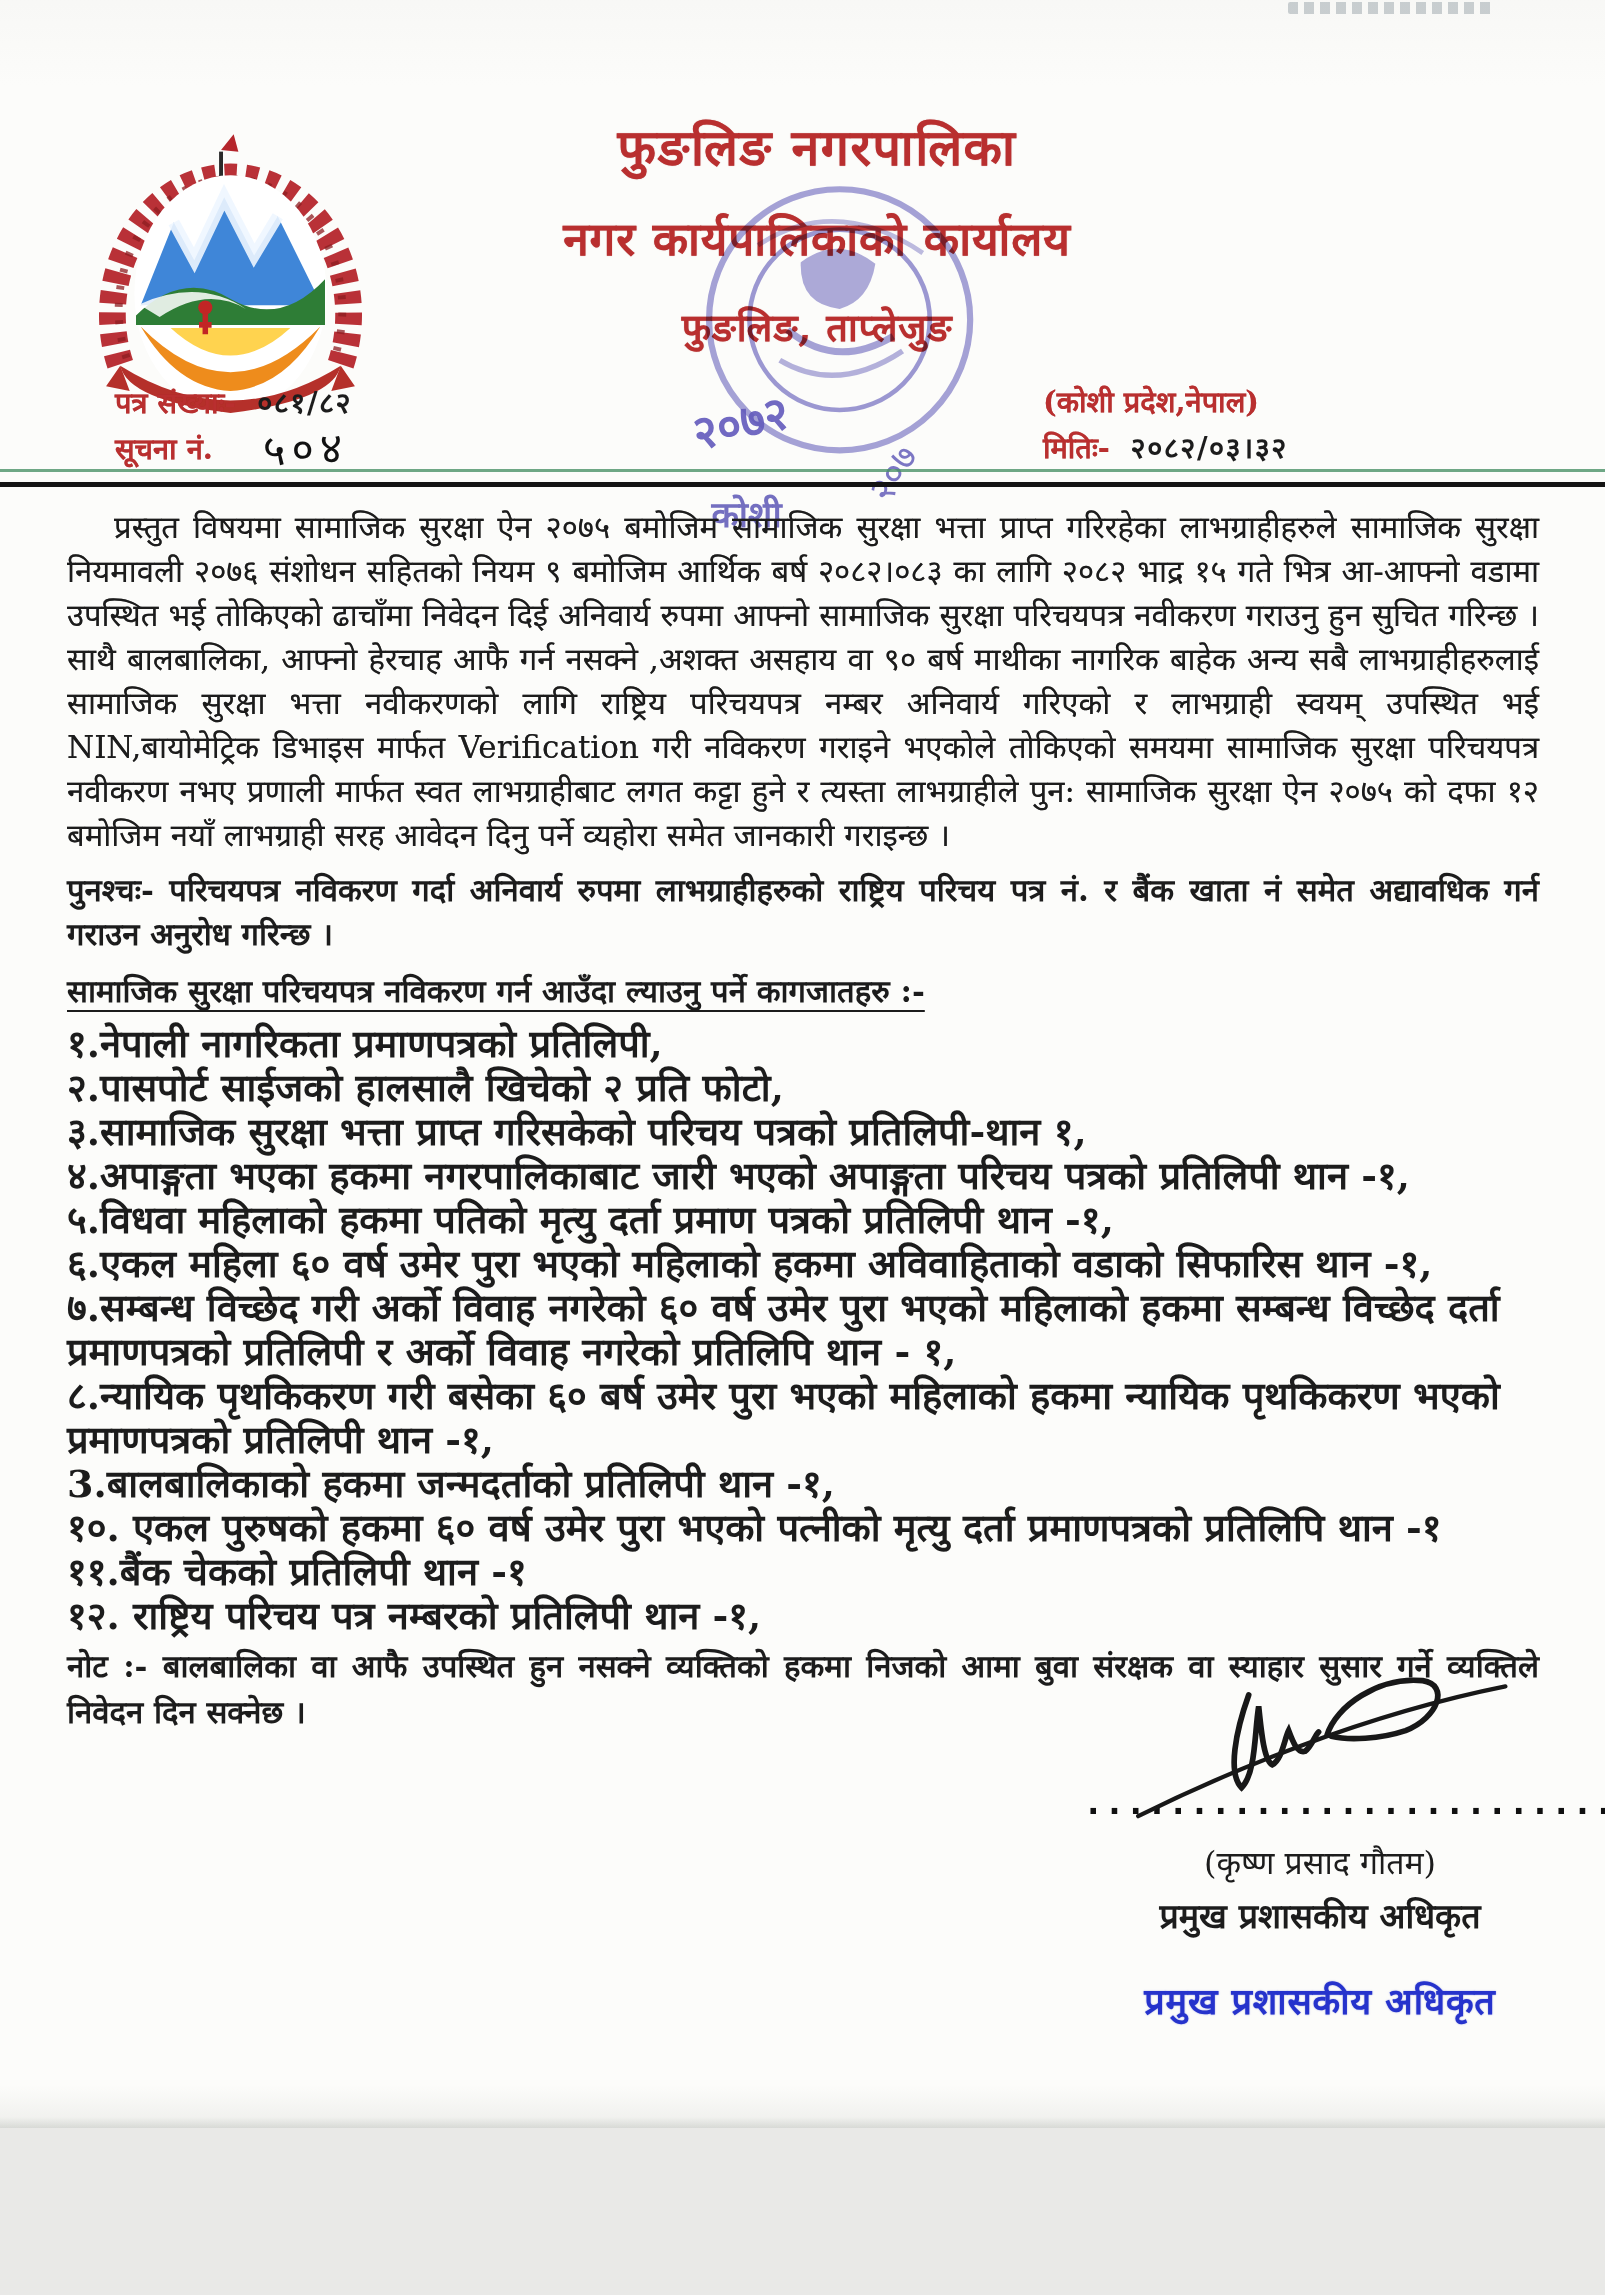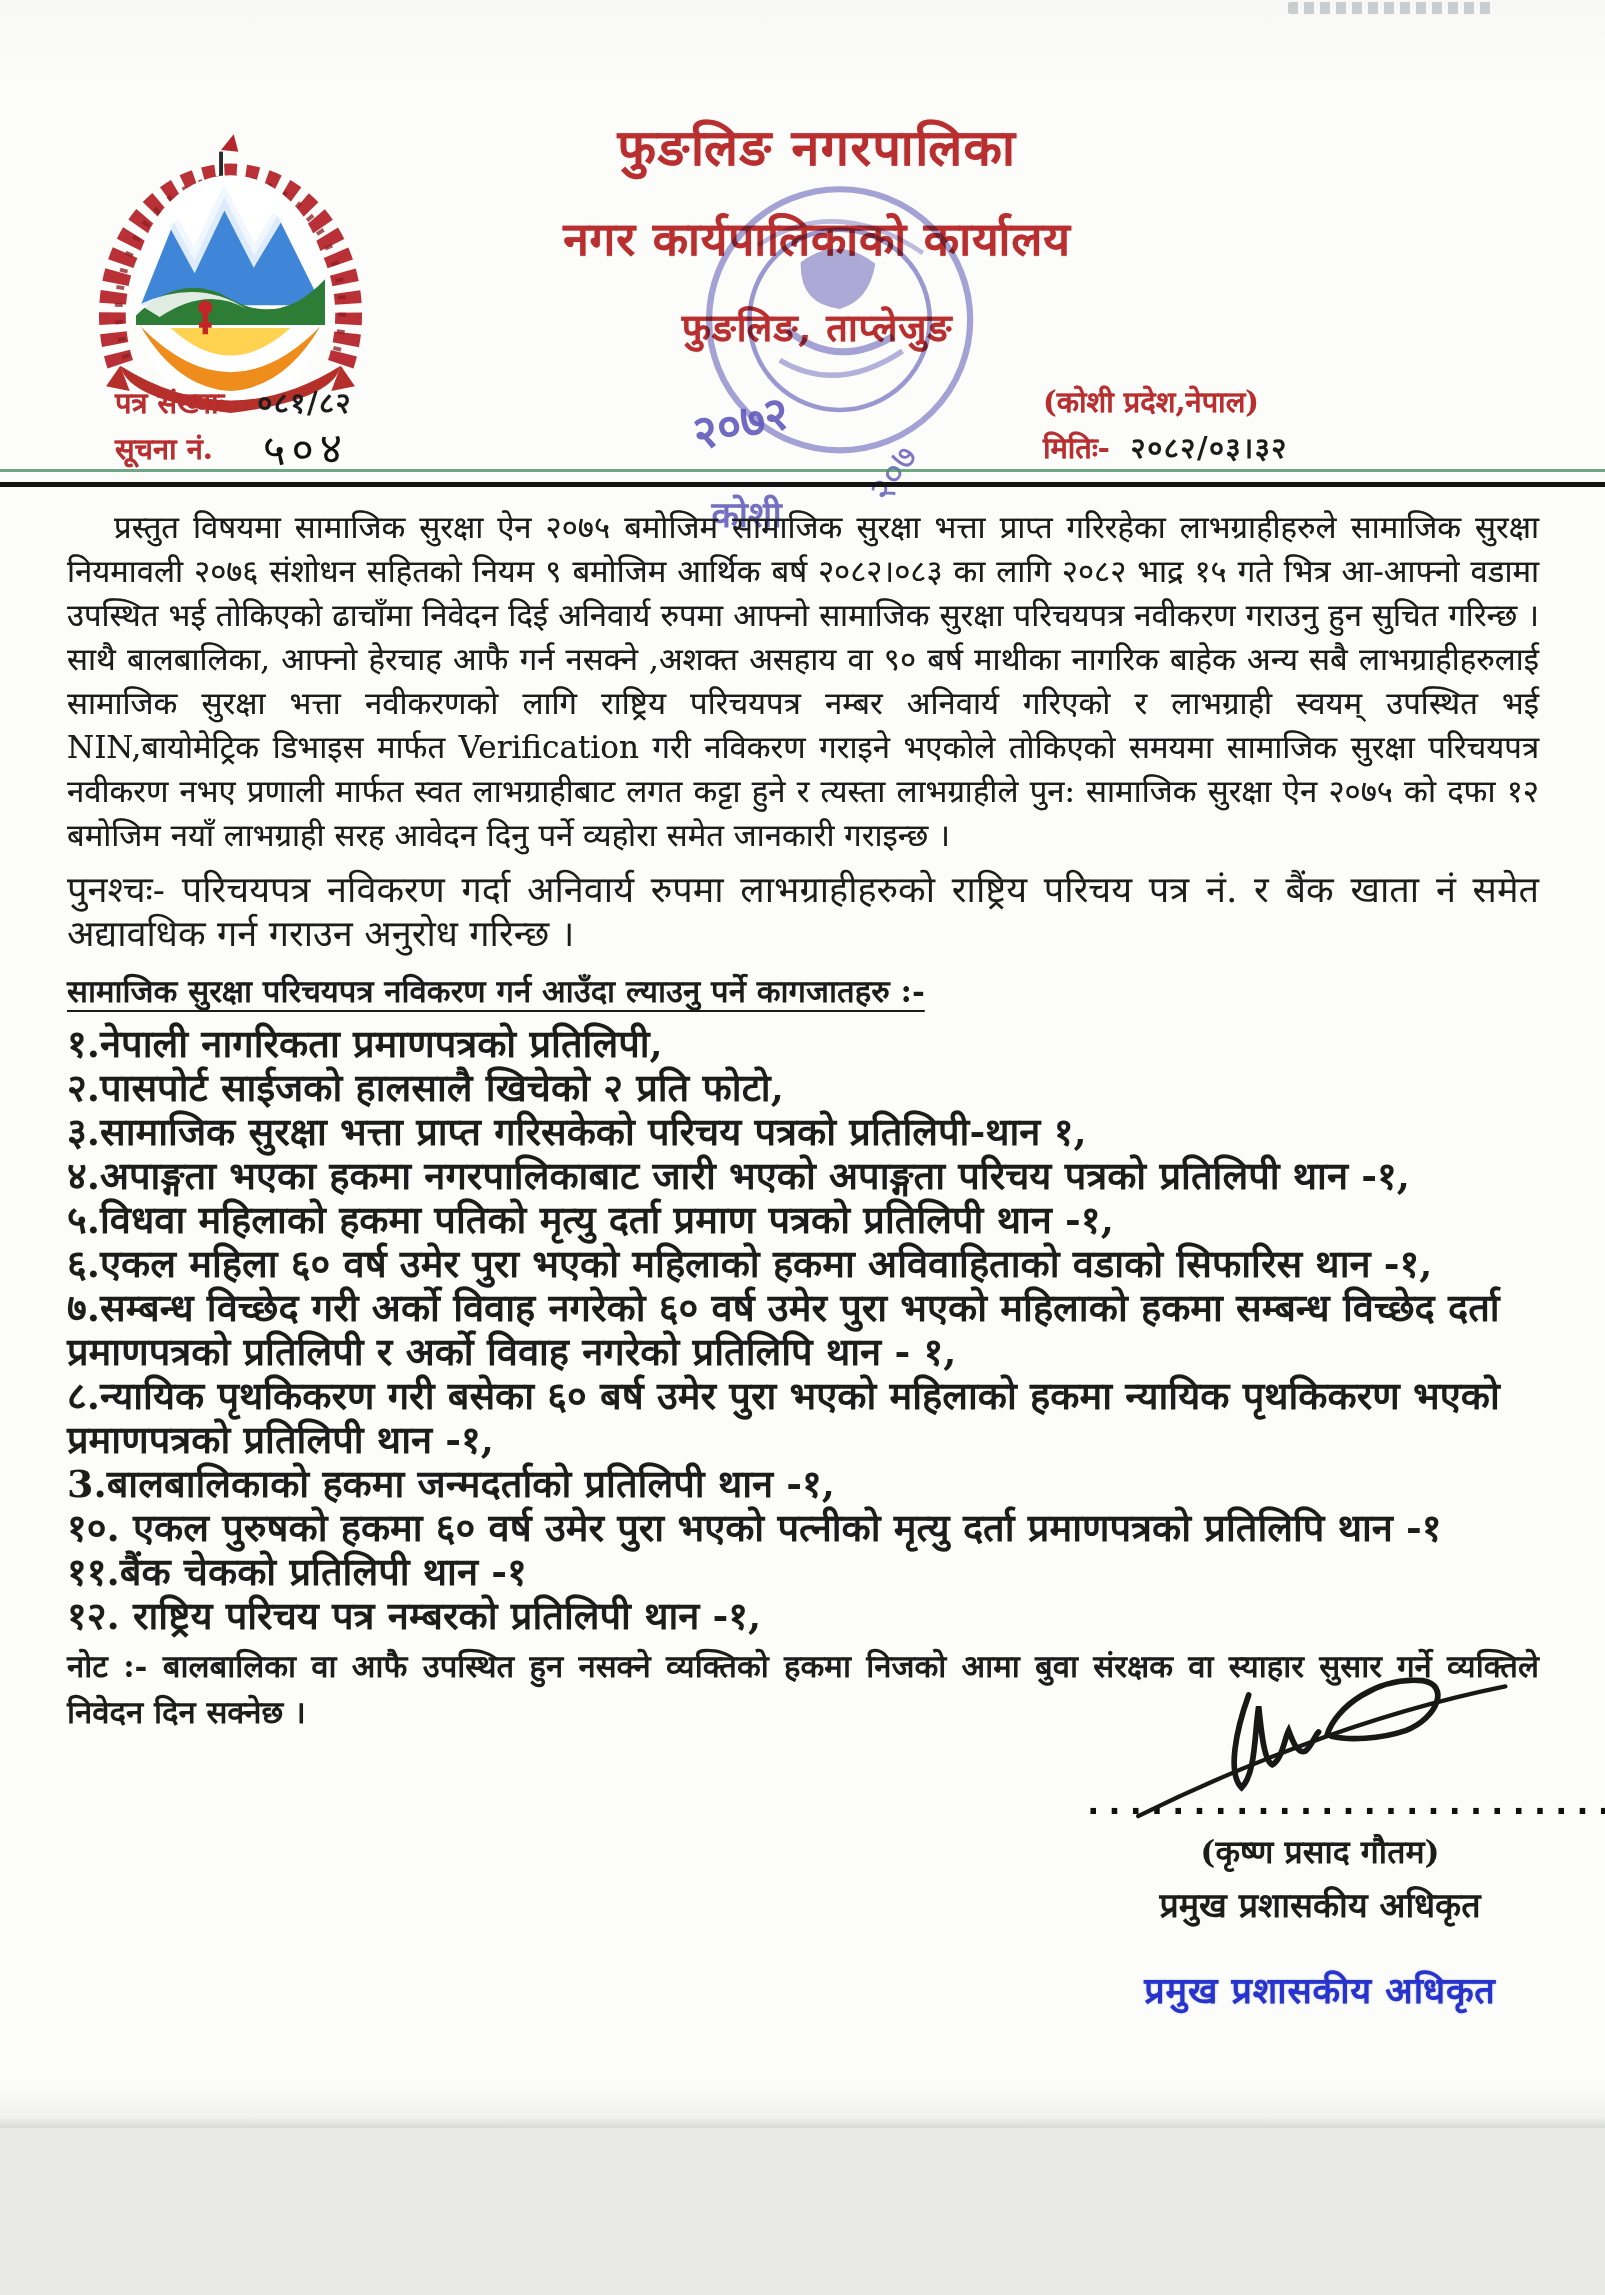--- a/index.html
+++ b/index.html
@@ -58,37 +58,37 @@
     padding:10.7px 9.2px 12.2px 9.2px;
     font-size:35px;font-weight:bold;color:#141414;text-align:center;
     letter-spacing:0.8px;
   }
   .headline .excl{color:#c42222;margin-left:7.6px;font-size:38px;}
   .para{
     margin:1px 0 0 0;
     font-size:31px;line-height:44px;text-align:justify;text-indent:47px;
     text-shadow:0 0 0.5px rgba(0,0,0,.55);
   }
-  .postscript{margin:10.7px 0 0 0;font-size:36px;line-height:44px;font-weight:normal;text-align:justify;}
+  .postscript{margin:10.7px 0 0 0;font-size:31px;line-height:44px;font-weight:bold;text-align:justify;}
   .list-heading{
     margin-top:13.8px;font-size:31px;font-weight:bold;
     text-decoration:underline;text-decoration-thickness:2.3px;text-underline-offset:7.6px;
   }
   .doc-list{margin-top:10.7px;}
   .li{font-size:38px;line-height:44px;font-weight:bold;}
   .note{margin:4.6px 0 0 0;font-size:31px;line-height:46px;font-weight:bold;text-align:justify;}
   .sig{position:absolute;left:1083px;top:1665px;width:474px;text-align:center;}
   .sig-svg{position:relative;width:458px;height:164px;margin:0 auto;z-index:2;}
   .sig-svg svg{width:100%;height:100%;}
   .dots{
     margin-top:-44px;font-size:34px;font-weight:bold;color:#101010;
     letter-spacing:0.8px;line-height:34px;
     font-family:"DejaVu Sans Mono","Liberation Mono",monospace;
   }
-  .sig-name{margin-top:10px;font-size:32px;font-weight:bold;}
+  .sig-name{margin-top:21px;font-size:32px;font-weight:normal;}
   .sig-title{margin-top:9.2px;font-size:34px;font-weight:bold;}
   .sig-stamp{
     margin-top:38px;font-size:36px;font-weight:bold;color:var(--stampblue);
     text-shadow:0 0 1.5px rgba(38,51,204,.55);letter-spacing:0.8px;
   }
   .bottom-edge{position:absolute;left:0;bottom:0;width:100%;height:10.7px;
     background:linear-gradient(rgba(0,0,0,0),rgba(60,70,60,.12));}
 </style>
 </head>
 <body>

